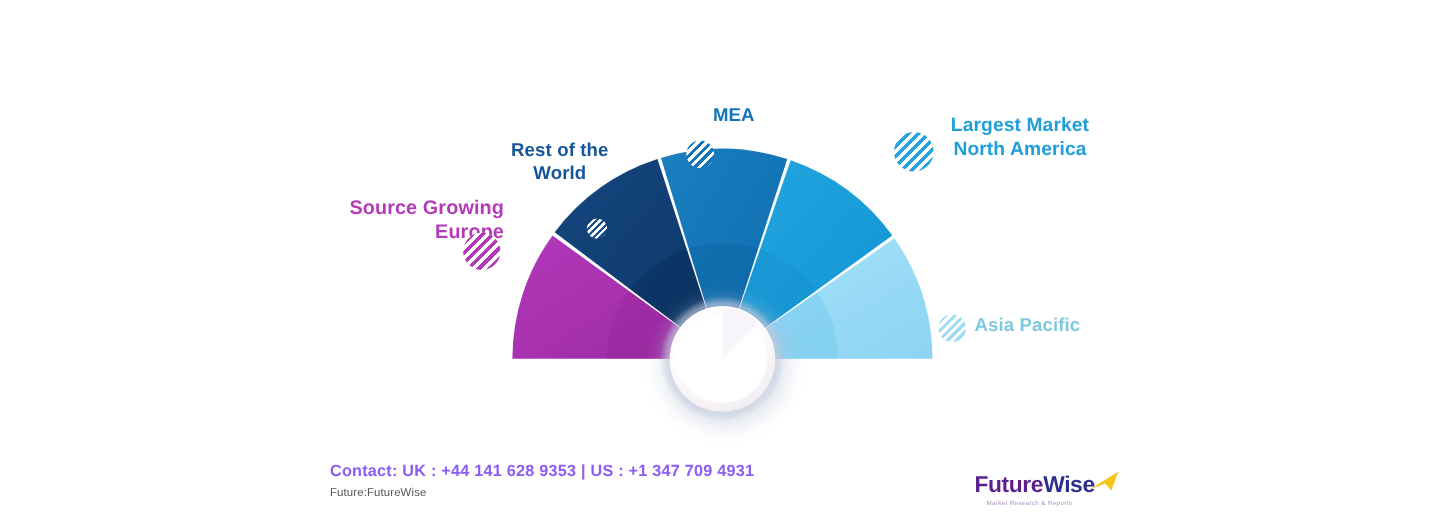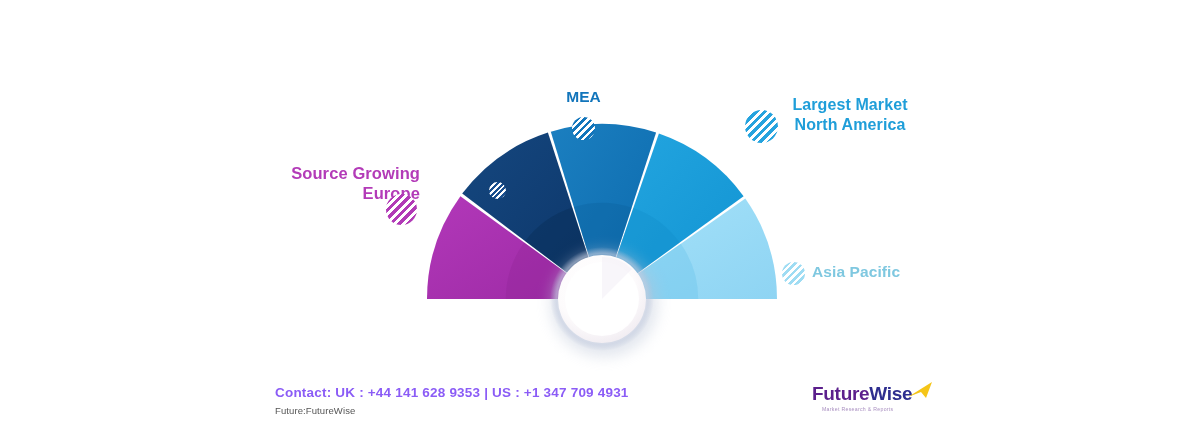--- a/index.html
+++ b/index.html
@@ -19,21 +19,21 @@
   }
   .lbl-europe{
     left:245px;top:163px;width:175px;text-align:right;
     font-size:16.5px;color:#b33bb8;
   }
   .lbl-row{
     left:404px;top:117px;width:125px;text-align:center;
     font-size:15.5px;color:#15559b;
   }
   .lbl-mea{
-    left:531px;top:88px;width:105px;text-align:center;
+    left:559px;top:88px;width:105px;text-align:center;
     font-size:15.5px;color:#1275bb;
   }
   .lbl-na{
     left:770px;top:95px;width:160px;text-align:center;
     font-size:16px;color:#1f9ed9;
   }
   .lbl-ap{
     left:812px;top:263px;width:140px;text-align:left;
     font-size:15.5px;color:#7fc8e0;
   }
@@ -55,21 +55,21 @@
   .contact{
     position:absolute;left:275px;top:385px;
     font-size:13.5px;font-weight:bold;color:#8b5cf6;letter-spacing:.2px;
   }
   .source{
     position:absolute;left:275px;top:405px;
     font-size:9.5px;color:#555;letter-spacing:.1px;
   }
 
   
-  .logo{position:absolute;left:812px;top:383px;width:120px;height:34px;}
+  .logo{position:absolute;left:812px;top:394px;width:120px;height:34px;}
   .logo-word{
     position:absolute;left:0;top:0;font-size:19px;font-weight:bold;
     letter-spacing:-.3px;white-space:nowrap;
   }
   .logo-future{color:#5b1f8c;}
   .logo-wise{color:#2e2e8f;}
   .logo-tag{
     position:absolute;left:10px;top:23px;font-size:5.2px;
     color:#a98fc0;letter-spacing:.3px;white-space:nowrap;
   }
@@ -149,20 +149,21 @@
       <circle cx="604" cy="303" r="54" fill="#b9c3d6" opacity=".40" filter="url(#softShadow)"></circle>
       <circle cx="602" cy="299" r="52" fill="url(#hubRing)"></circle>
       <circle cx="602" cy="299" r="44" fill="url(#hubGrad)"></circle>
       <circle cx="602" cy="299" r="37" fill="#ffffff" opacity=".92"></circle>
       <path d="M 602 299 L 632 269 A 42 42 0 0 0 602 257 Z" fill="#f2eef5" opacity=".55"></path>
     </g>
   </svg>
 
   <div class="label lbl-europe"><span>Source Growing</span><br><span>Europe</span></div>
 
+  <div class="label lbl-row"><span>Rest of the</span><br><span>World</span></div>
 
   <div class="label lbl-mea">MEA</div>
 
   <div class="label lbl-ap">Asia Pacific</div>
 
   <div class="label lbl-na"><span>Largest Market</span><br><span>North America</span></div>
 
   <div class="bullet b-europe"></div>
   <div class="bullet b-row"></div>
   <div class="bullet b-mea"></div>

